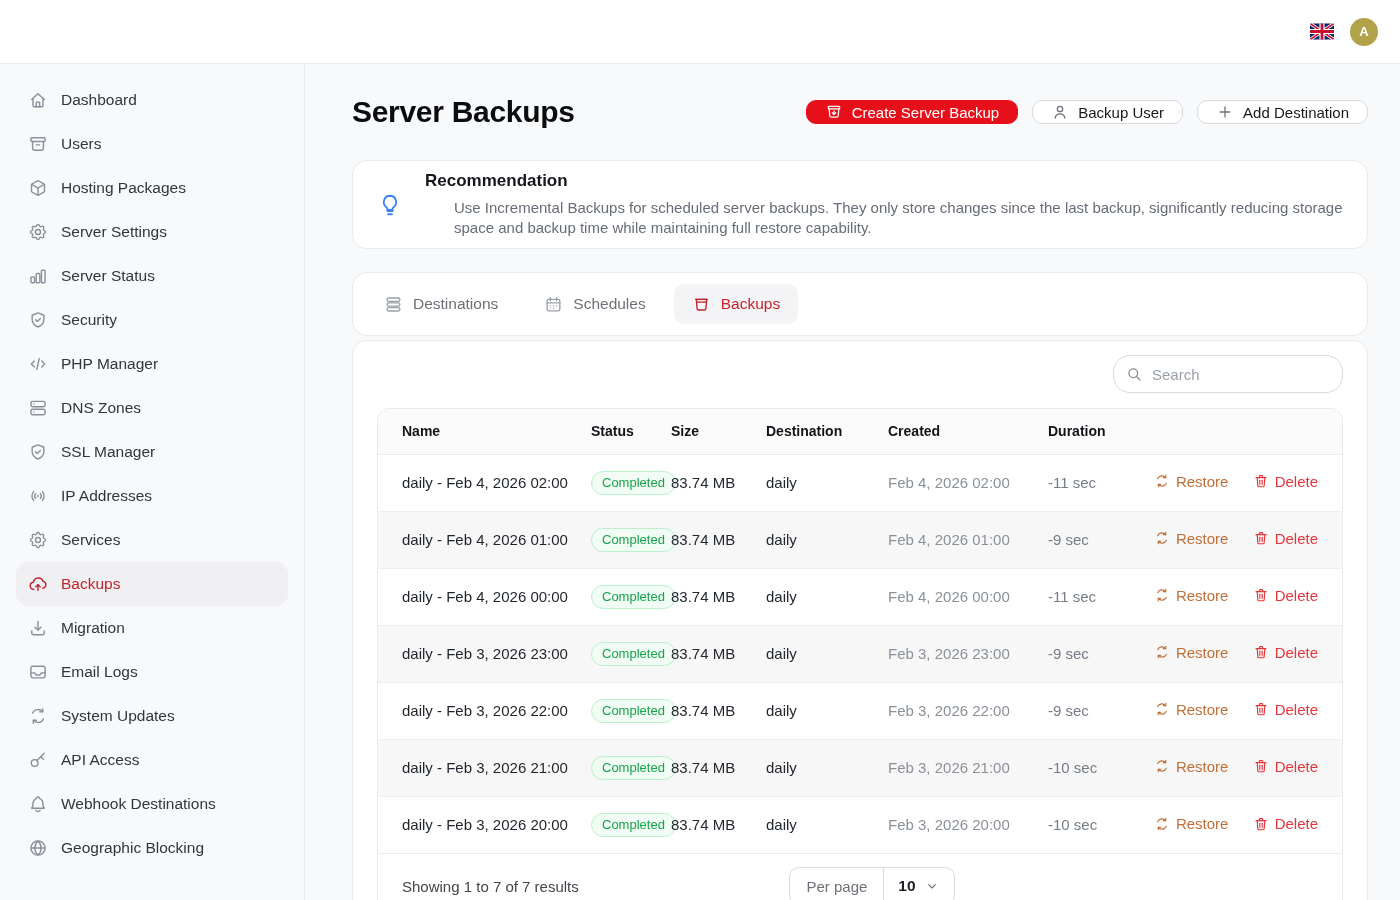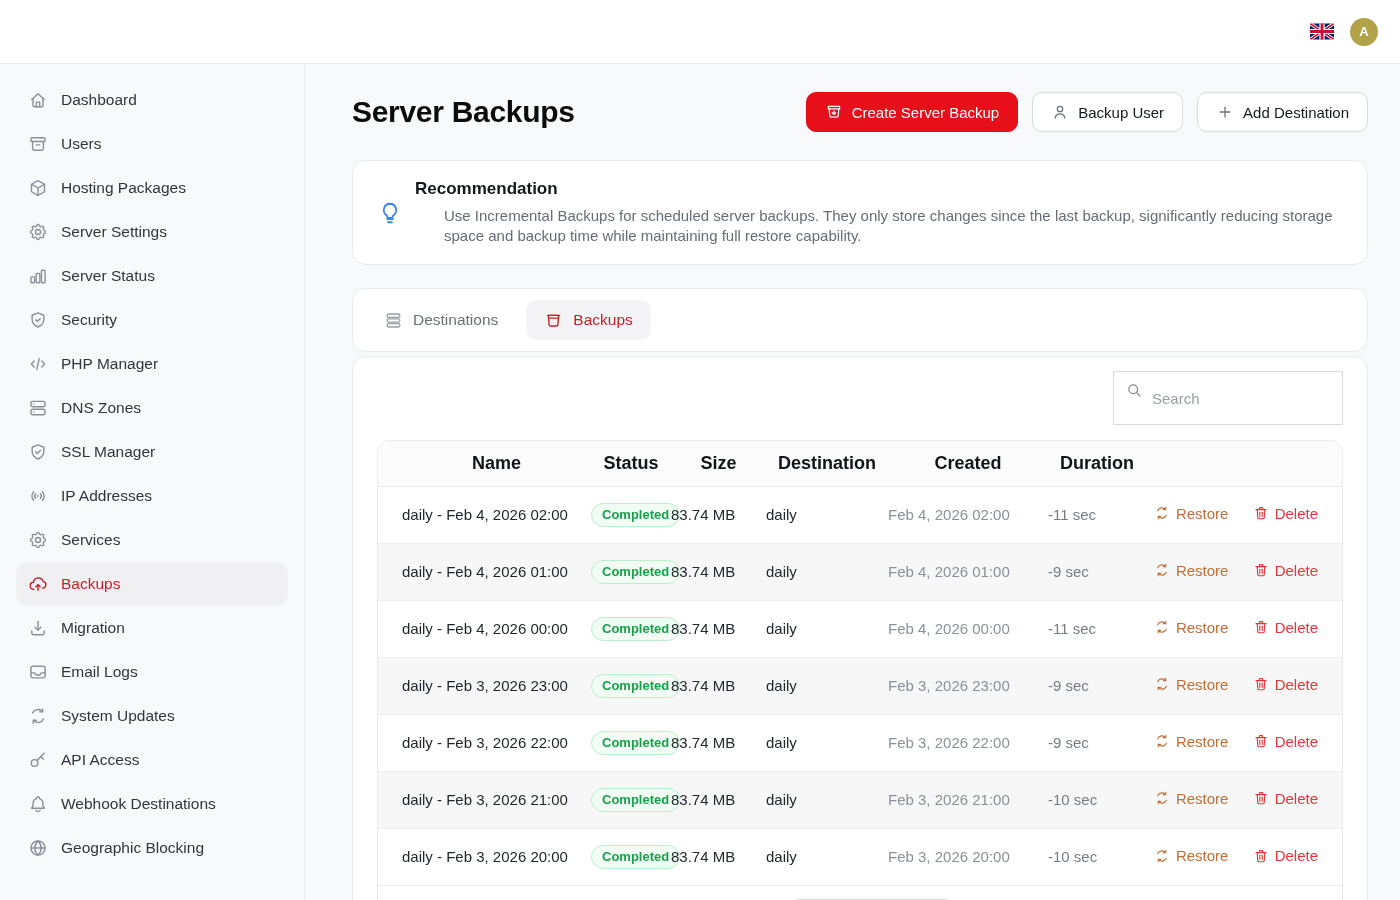--- a/index.html
+++ b/index.html
@@ -31,31 +31,31 @@
   .side-icon svg { width:20px; height:20px; display:block; }
   .side-label { font-size:15.5px; color:#32363c; white-space:nowrap; }
   .side-item.active { background:#f0f0f2; }
   .side-item.active .side-label, .side-item.active .side-icon { color:#c2232a; }
 
   
   .main { flex:1; padding:26px 32px 0 47px; overflow:hidden; }
   .page-head { display:flex; align-items:center; justify-content:space-between; margin-bottom:26px; height:44px; }
   .page-title { font-size:30px; font-weight:700; color:#0b0c0e; letter-spacing:-0.3px; }
   .head-actions { display:flex; gap:14px; }
-  .btn { height:40px; border-radius:10px; display:inline-flex; align-items:center; gap:9px;
+  .btn { height:24px; border-radius:10px; display:inline-flex; align-items:center; gap:9px;
     padding:0 18px; font-size:15px; font-family:inherit; cursor:pointer; }
   .btn .b-icon { width:18px; height:18px; display:flex; }
   .btn .b-icon svg { width:18px; height:18px; }
   .btn-primary { background:#e60f1a; border:1px solid #e60f1a; color:#fff; }
   .btn-secondary { background:#fff; border:1px solid #d7dade; color:#15181c; }
   .btn-secondary .b-icon { color:#6c727b; }
 
   
-  .rec-card { background:#fff; border:1px solid #e8eaed; border-radius:14px; padding:18px 24px;
-    display:flex; align-items:center; gap:12px; margin-bottom:23px; }
+  .rec-card { background:#fff; border:1px solid #e8eaed; border-radius:14px; padding:10px 24px;
+    display:flex; align-items:center; gap:22px; margin-bottom:23px; }
   .rec-bulb { width:26px; height:26px; color:#3d82f7; flex:0 0 26px; }
   .rec-bulb svg { width:26px; height:26px; }
   .rec-title { font-size:17px; font-weight:700; color:#14171b; margin-bottom:7px; }
   .rec-body { font-size:15px; line-height:20px; color:#676d76; max-width:925px;margin-left:29px; }
 
   
   .tabs-bar { background:#fff; border:1px solid #e8eaed; border-radius:14px; padding:11px 13px;
     display:flex; gap:10px; margin-bottom:4px; }
   .tab { height:40px; border:none; background:transparent; border-radius:10px; display:inline-flex;
     align-items:center; gap:10px; padding:0 18px; font-size:15.5px; font-family:inherit;
@@ -63,44 +63,44 @@
   .tab-icon { width:19px; height:19px; display:flex; color:#9aa0a8; }
   .tab-icon svg { width:19px; height:19px; }
   .tab.active { background:#f4f4f6; color:#c2232a; }
   .tab.active .tab-icon { color:#c2232a; }
 
   
   .table-card { background:#fff; border:1px solid #e8eaed; border-radius:14px;
     padding:14px 24px 24px; height:600px; }
   .search-row { display:flex; justify-content:flex-end; margin-bottom:15px; }
   .search-wrap { position:relative; width:230px; }
-  .search-wrap input { width:100%; height:54px; border:1px solid #d7dade; border-radius:0;
+  .search-wrap input { width:100%; height:38px; border:1px solid #d7dade; border-radius:17px;
     padding:0 12px 0 38px; font-size:15px; font-family:inherit; color:#1c2026; outline:none; background:#fff; }
   .search-wrap input::placeholder { color:#9aa0a9; }
   .search-icon { position:absolute; left:12px; top:10px; width:18px; height:18px; color:#878d96; pointer-events:none; }
   .search-icon svg { width:18px; height:18px; }
 
   .table-box { border:1px solid #e8eaed; border-radius:12px; overflow:hidden; }
   table { width:100%; border-collapse:collapse; table-layout:fixed; }
   col.c1{width:213px} col.c2{width:80px} col.c3{width:95px} col.c4{width:122px}
   col.c5{width:160px} col.c6{width:98px}
   thead tr { background:#fbfbfc; }
-  th { text-align:center; font-size:18px; font-weight:700; color:#111418; height:45px;
+  th { text-align:left; font-size:14px; font-weight:700; color:#111418; height:45px;
     border-bottom:1px solid #e8eaed; }
   th:first-child, td:first-child { padding-left:24px; }
   tbody tr { height:57px; }
   tbody tr.alt { background:#f7f7f8; }
   tbody tr + tr td { border-top:1px solid #eceef0; }
   td { font-size:15px; }
   .c-name { color:#1f242a; }
   .c-size, .c-dest { color:#23282e; }
   .c-created { color:#8b9199; }
   .c-duration { color:#757c85; }
   .badge { display:inline-block; font-size:13px; color:#16a34a; background:#f0fcf4;
-    border:1px solid #bcf0cd; border-radius:999px; padding:3px 10px 4px;font-weight:bold; }
+    border:1px solid #bcf0cd; border-radius:999px; padding:3px 10px 4px; }
   .c-actions { text-align:right; padding-right:24px; white-space:nowrap; }
   .act { display:inline-flex; align-items:center; gap:6px; cursor:pointer; text-decoration:none; font-size:15px; }
   .act .act-icon { width:16px; height:16px; display:flex; }
   .act .act-icon svg { width:16px; height:16px; }
   .act.restore { color:#c06f38; margin-right:20px; }
   .act.delete { color:#e5363c; }
 
   .table-foot { display:flex; align-items:center; border-top:1px solid #e8eaed; padding:13px 0; background:#fff; }
   .foot-summary { flex:1; padding-left:24px; font-size:15px; color:#41464d; }
   .foot-spacer { flex:1; }
@@ -383,20 +383,32 @@
     <span class="tab-icon">
             <svg viewBox="0 0 24 24" fill="none" stroke="currentColor" stroke-width="1.7" stroke-linecap="round" stroke-linejoin="round">
               <rect x="4" y="3.8" width="16" height="4.2" rx="1.8"></rect>
               <rect x="4" y="9.9" width="16" height="4.2" rx="1.8"></rect>
               <rect x="4" y="16" width="16" height="4.2" rx="1.8"></rect>
             </svg>
           </span>
     <span class="tab-label">Destinations</span>
   </button>
 
+  <button class="tab">
+    <span class="tab-icon">
+            <svg viewBox="0 0 24 24" fill="none" stroke="currentColor" stroke-width="1.7" stroke-linecap="round" stroke-linejoin="round">
+              <rect x="4" y="5.5" width="16" height="14.5" rx="2"></rect>
+              <path d="M8 3.5V7"></path>
+              <path d="M16 3.5V7"></path>
+              <path d="M4 10h16"></path>
+              <path d="M8 13.5h.01M12 13.5h.01M16 13.5h.01M8 16.5h.01M12 16.5h.01"></path>
+            </svg>
+          </span>
+    <span class="tab-label">Schedules</span>
+  </button>
 
   <button class="tab active">
     <span class="tab-icon">
             <svg viewBox="0 0 24 24" fill="none" stroke="currentColor" stroke-width="1.7" stroke-linecap="round" stroke-linejoin="round">
               <path d="M4.5 5.5h15"></path>
               <path d="M5.5 5.5h13l-.9 11.7a2 2 0 0 1-2 1.8H8.4a2 2 0 0 1-2-1.8z"></path>
               <path d="M6 9h12"></path>
             </svg>
           </span>
     <span class="tab-label">Backups</span>

